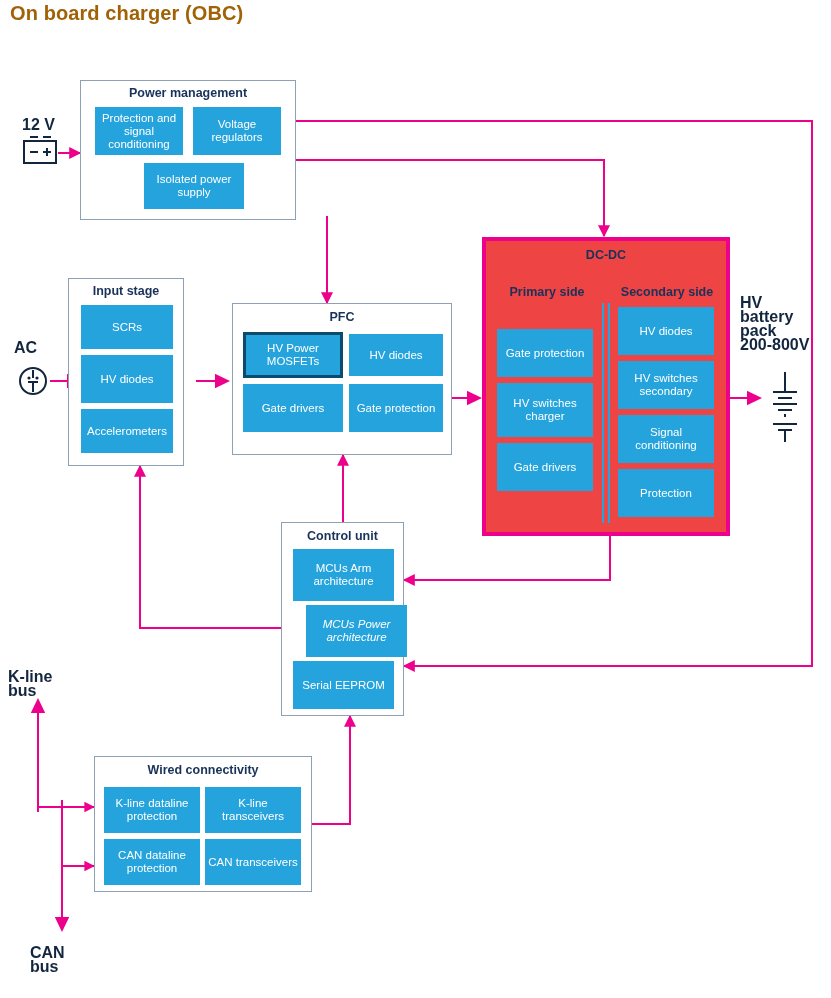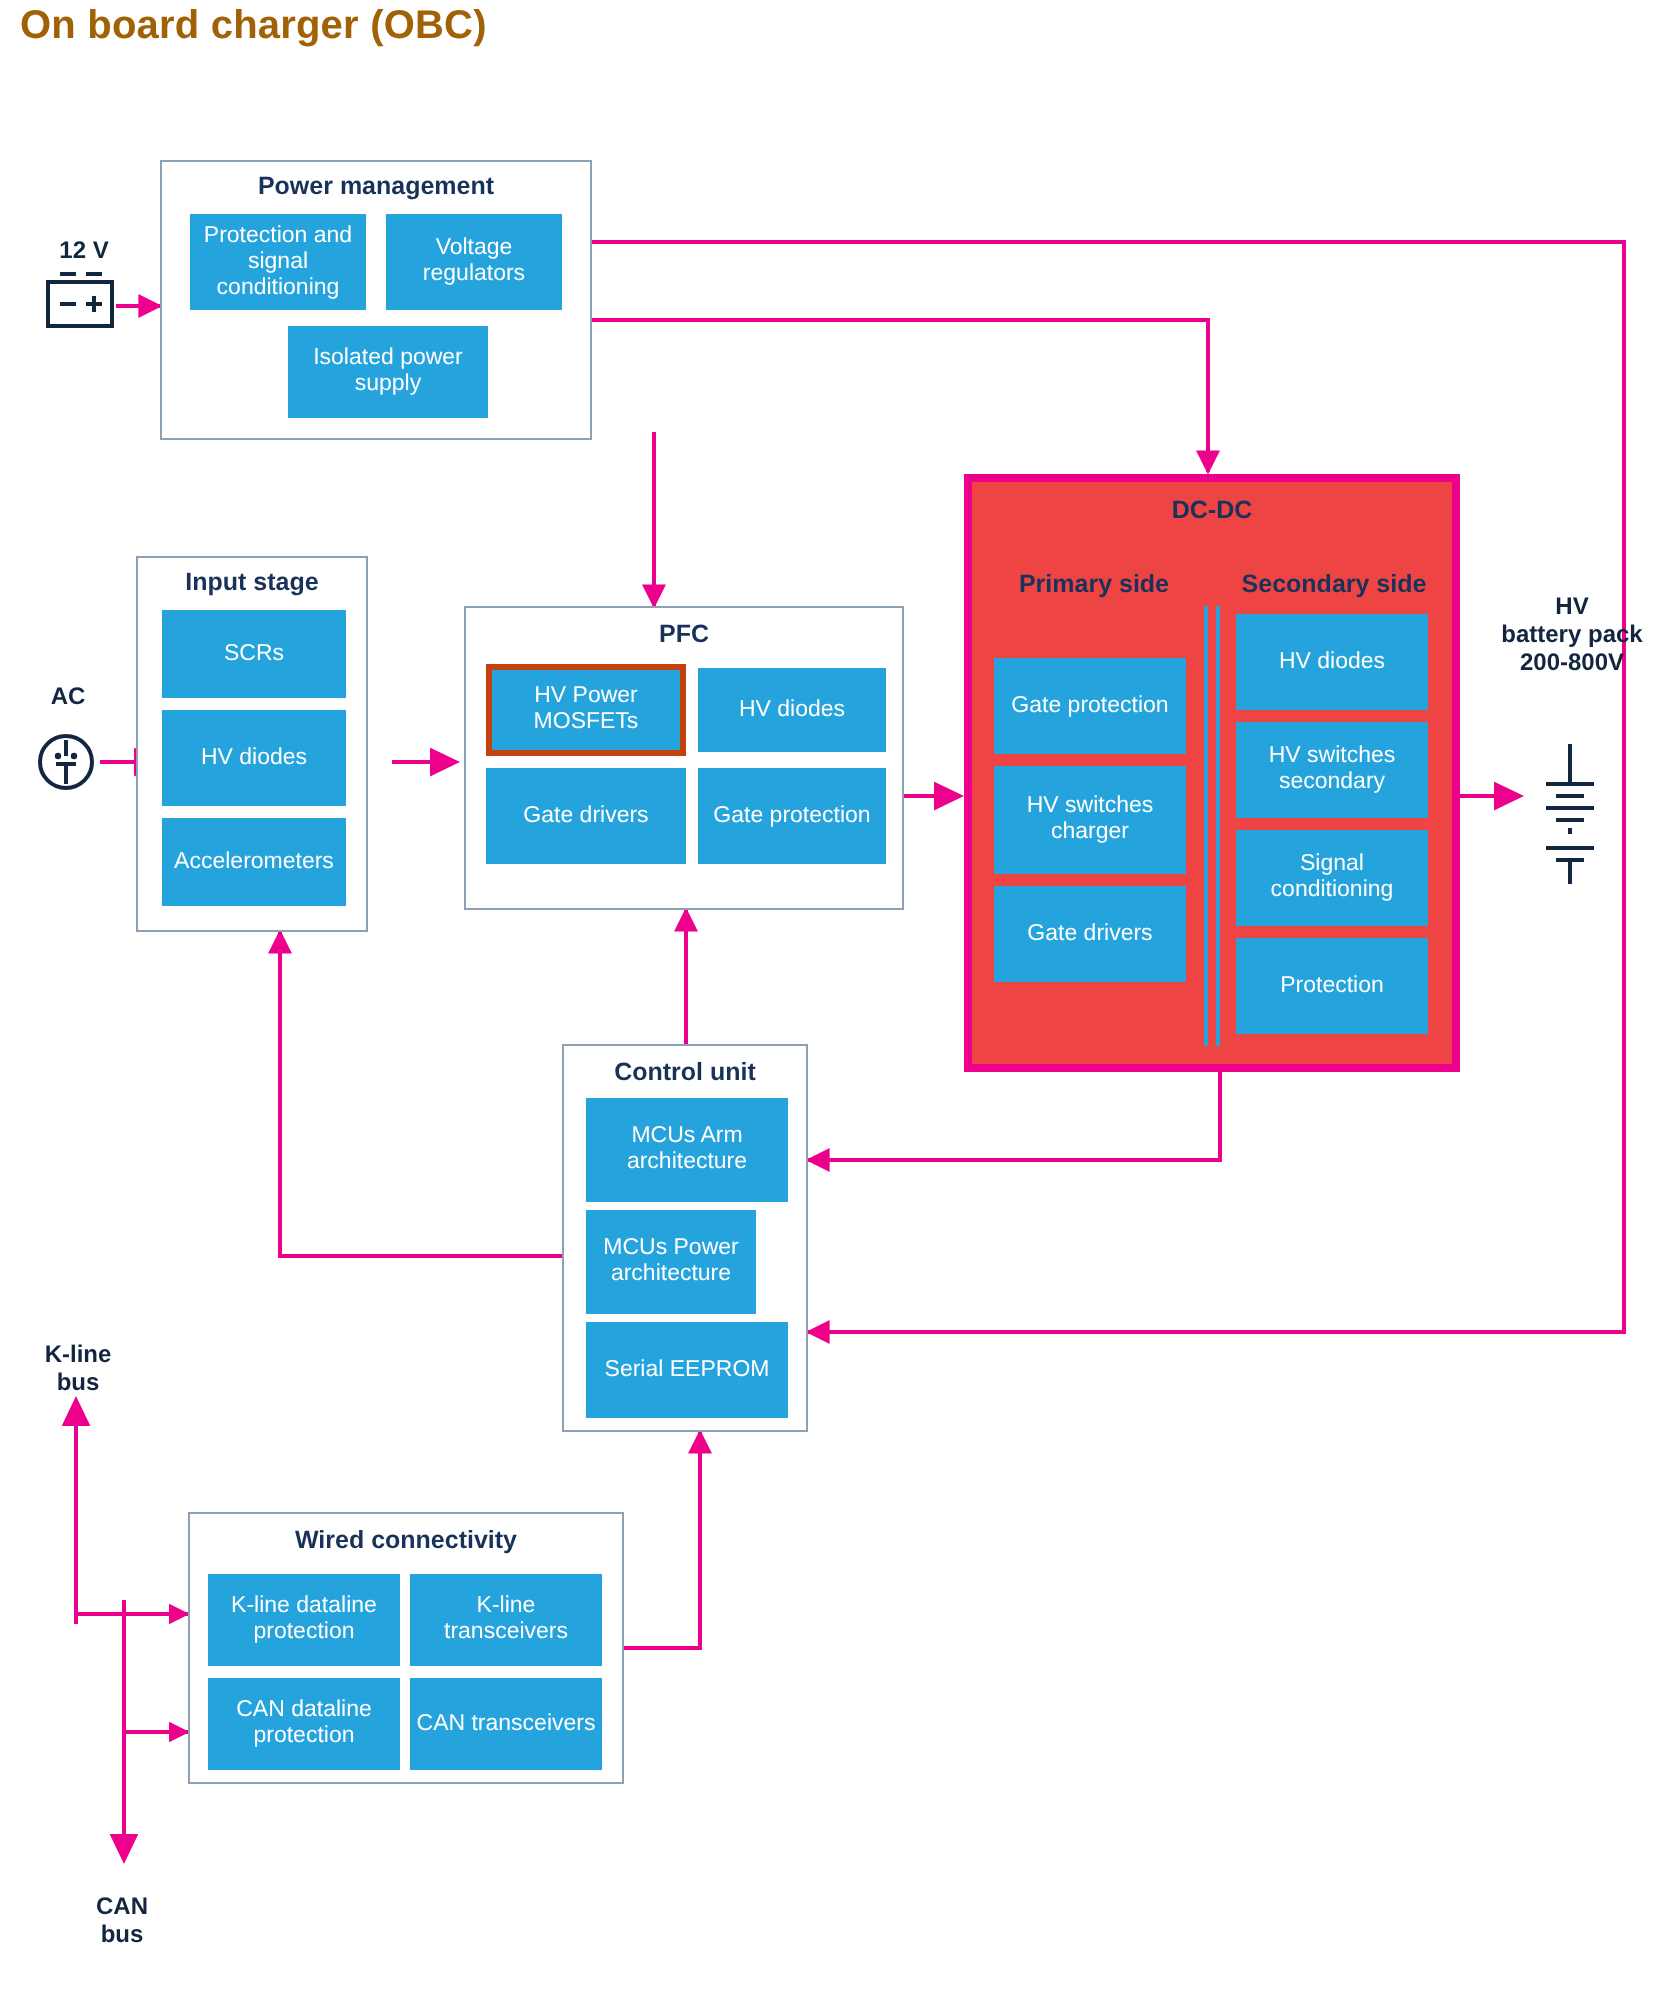--- a/index.html
+++ b/index.html
@@ -56,21 +56,21 @@
     font-size: 11.5px;
     line-height: 13px;
     text-align: center;
     display: flex;
     align-items: center;
     justify-content: center;
     box-sizing: border-box;
     padding: 1px;
   }
   .blk.highlight {
-    border: 3px solid #c2410c;
+    border: 3px solid #0c4a6e;
   }
   .dcdc-box {
     position: absolute;
     border: 4px solid #ec008c;
     background: #ef4444;
     box-sizing: border-box;
   }
   .dcdc-title {
     position: absolute;
     width: 100%;
@@ -82,24 +82,23 @@
   }
   .sub-title {
     position: absolute;
     font-size: 12.5px;
     font-weight: bold;
     color: #18325a;
     text-align: center;
   }
   .lbl {
     position: absolute;
-    font-size: 12px;
+    font-size: 16px;
     font-weight: bold;
     color: #12263f;
-    text-align: center;
     line-height: 14px;
   }
 </style>
 </head>
 <body>
 
 <div id="root">
 
   <div class="title">On board charger (OBC)</div>
 
@@ -234,21 +233,21 @@
     <div class="blk" style="left:132px; top:228px; width:96px; height:48px;">Protection</div>
 
     <svg style="position:absolute; left:0; top:0; width:100%; height:100%;">
       <path d="M117,62 L117,282 M123,62 L123,282" stroke="#25a3dd" stroke-width="2" fill="none"></path>
     </svg>
   </div>
 
   <div class="group" style="left:281px; top:522px; width:123px; height:194px;">
     <div class="group-title" style="top:6px;">Control unit</div>
     <div class="blk" style="left:11px; top:26px; width:101px; height:52px;">MCUs Arm architecture</div>
-    <div class="blk" style="left:11px; top:82px; width:85px; height:52px;">MCUs Power architecture</div>
+    <div class="blk" style="left:24px; top:82px; width:101px; height:52px;font-style:italic;">MCUs Power architecture</div>
     <div class="blk" style="left:11px; top:138px; width:101px; height:48px;">Serial EEPROM</div>
   </div>
 
   <div class="group" style="left:94px; top:756px; width:218px; height:136px;">
     <div class="group-title" style="top:6px;">Wired connectivity</div>
     <div class="blk" style="left:9px; top:30px; width:96px; height:46px;">K-line dataline protection</div>
     <div class="blk" style="left:110px; top:30px; width:96px; height:46px;">K-line transceivers</div>
     <div class="blk" style="left:9px; top:82px; width:96px; height:46px;">CAN dataline protection</div>
     <div class="blk" style="left:110px; top:82px; width:96px; height:46px;">CAN transceivers</div>
   </div>

